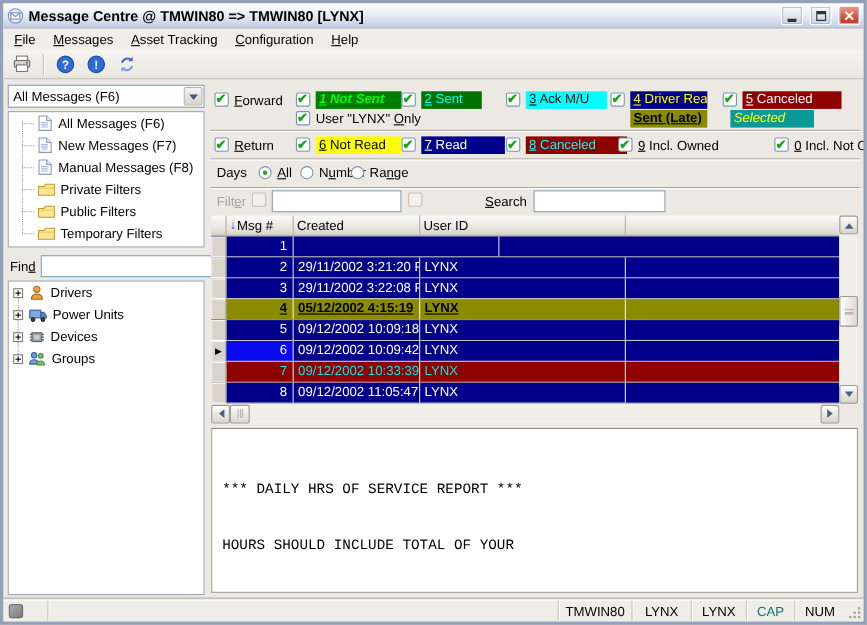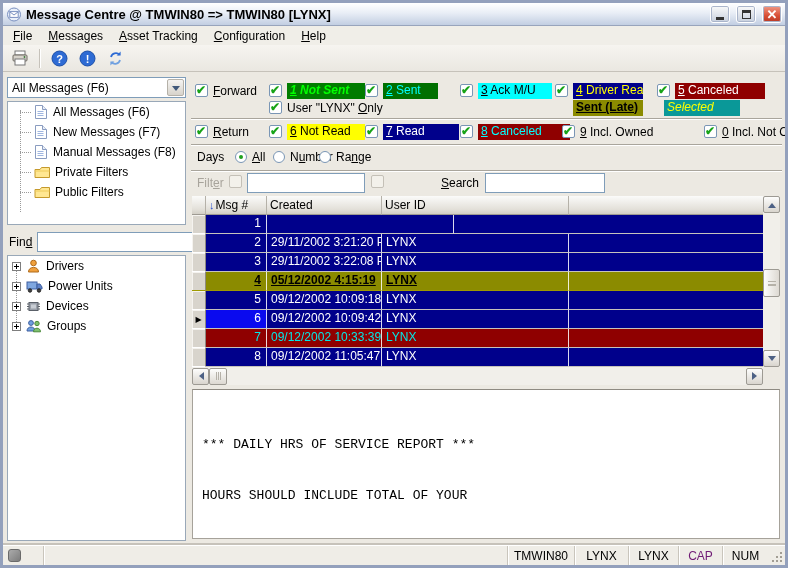--- a/index.html
+++ b/index.html
@@ -120,21 +120,21 @@
   .pline b{font-weight:bold;}
   
   .statusbar{height:20px;background:#EFEDE7;border-top:1px solid #FFF;box-shadow:0 -2px 0 #C6C2BA;
     display:flex;align-items:stretch;font-size:12px;}
   .sb-panel{display:flex;align-items:center;}
   .sb-cell{border-left:1px solid #C9C5BC;box-shadow:inset 1px 0 0 #FFF;display:flex;align-items:center;justify-content:center;}
   .sb-iconpanel{width:40px;}
   .sb-appicon{width:13px;height:13px;margin-left:5px;border:1px solid #6A6A6A;border-radius:3px;
     background:linear-gradient(135deg,#ABABAB,#7C7C7C);}
   .sb-fill{flex:1;border-left:1px solid #C9C5BC;box-shadow:inset 1px 0 0 #FFF;}
-  .sb-gray{color:#701a75;}
+  .sb-gray{color:#0f766e;}
   .sb-grip{width:17px;position:relative;}
   .sb-grip::after{content:"";position:absolute;right:11px;bottom:11px;width:2px;height:2px;background:transparent;
     box-shadow:8px 0 #A29E94,4px 4px #A29E94,8px 4px #A29E94,0 8px #A29E94,4px 8px #A29E94,8px 8px #A29E94;}
 </style>
 </head>
 <body>
 
 <div class="window">
 
   <div class="titlebar">
@@ -236,20 +236,27 @@
               <path d="M1 5h14.5" stroke="#EECB5A"></path>
             </svg>
           <span>Private Filters</span>
         </div>
         <div class="titem">
           <svg width="16" height="13" viewBox="0 0 16 13">
               <path d="M1 3.5h5l1.5-2h8v10H1z" fill="#FFE792" stroke="#C59A2D"></path>
               <path d="M1 5h14.5" stroke="#EECB5A"></path>
             </svg>
           <span>Public Filters</span>
+        </div>
+        <div class="titem">
+          <svg width="16" height="13" viewBox="0 0 16 13">
+              <path d="M1 3.5h5l1.5-2h8v10H1z" fill="#FFE792" stroke="#C59A2D"></path>
+              <path d="M1 5h14.5" stroke="#EECB5A"></path>
+            </svg>
+          <span>Temporary Filters</span>
         </div>
       </div>
       <div class="findrow">
         <span><span>Fin</span><span class="u">d</span><span></span></span>
         <input class="find-input" value="" style="">
       </div>
       <div class="tree tree2">
         <span class="vline" style="left:8px;top:12px;height:58px;"></span>
         <div class="titem2">
           <span class="exp"></span>

